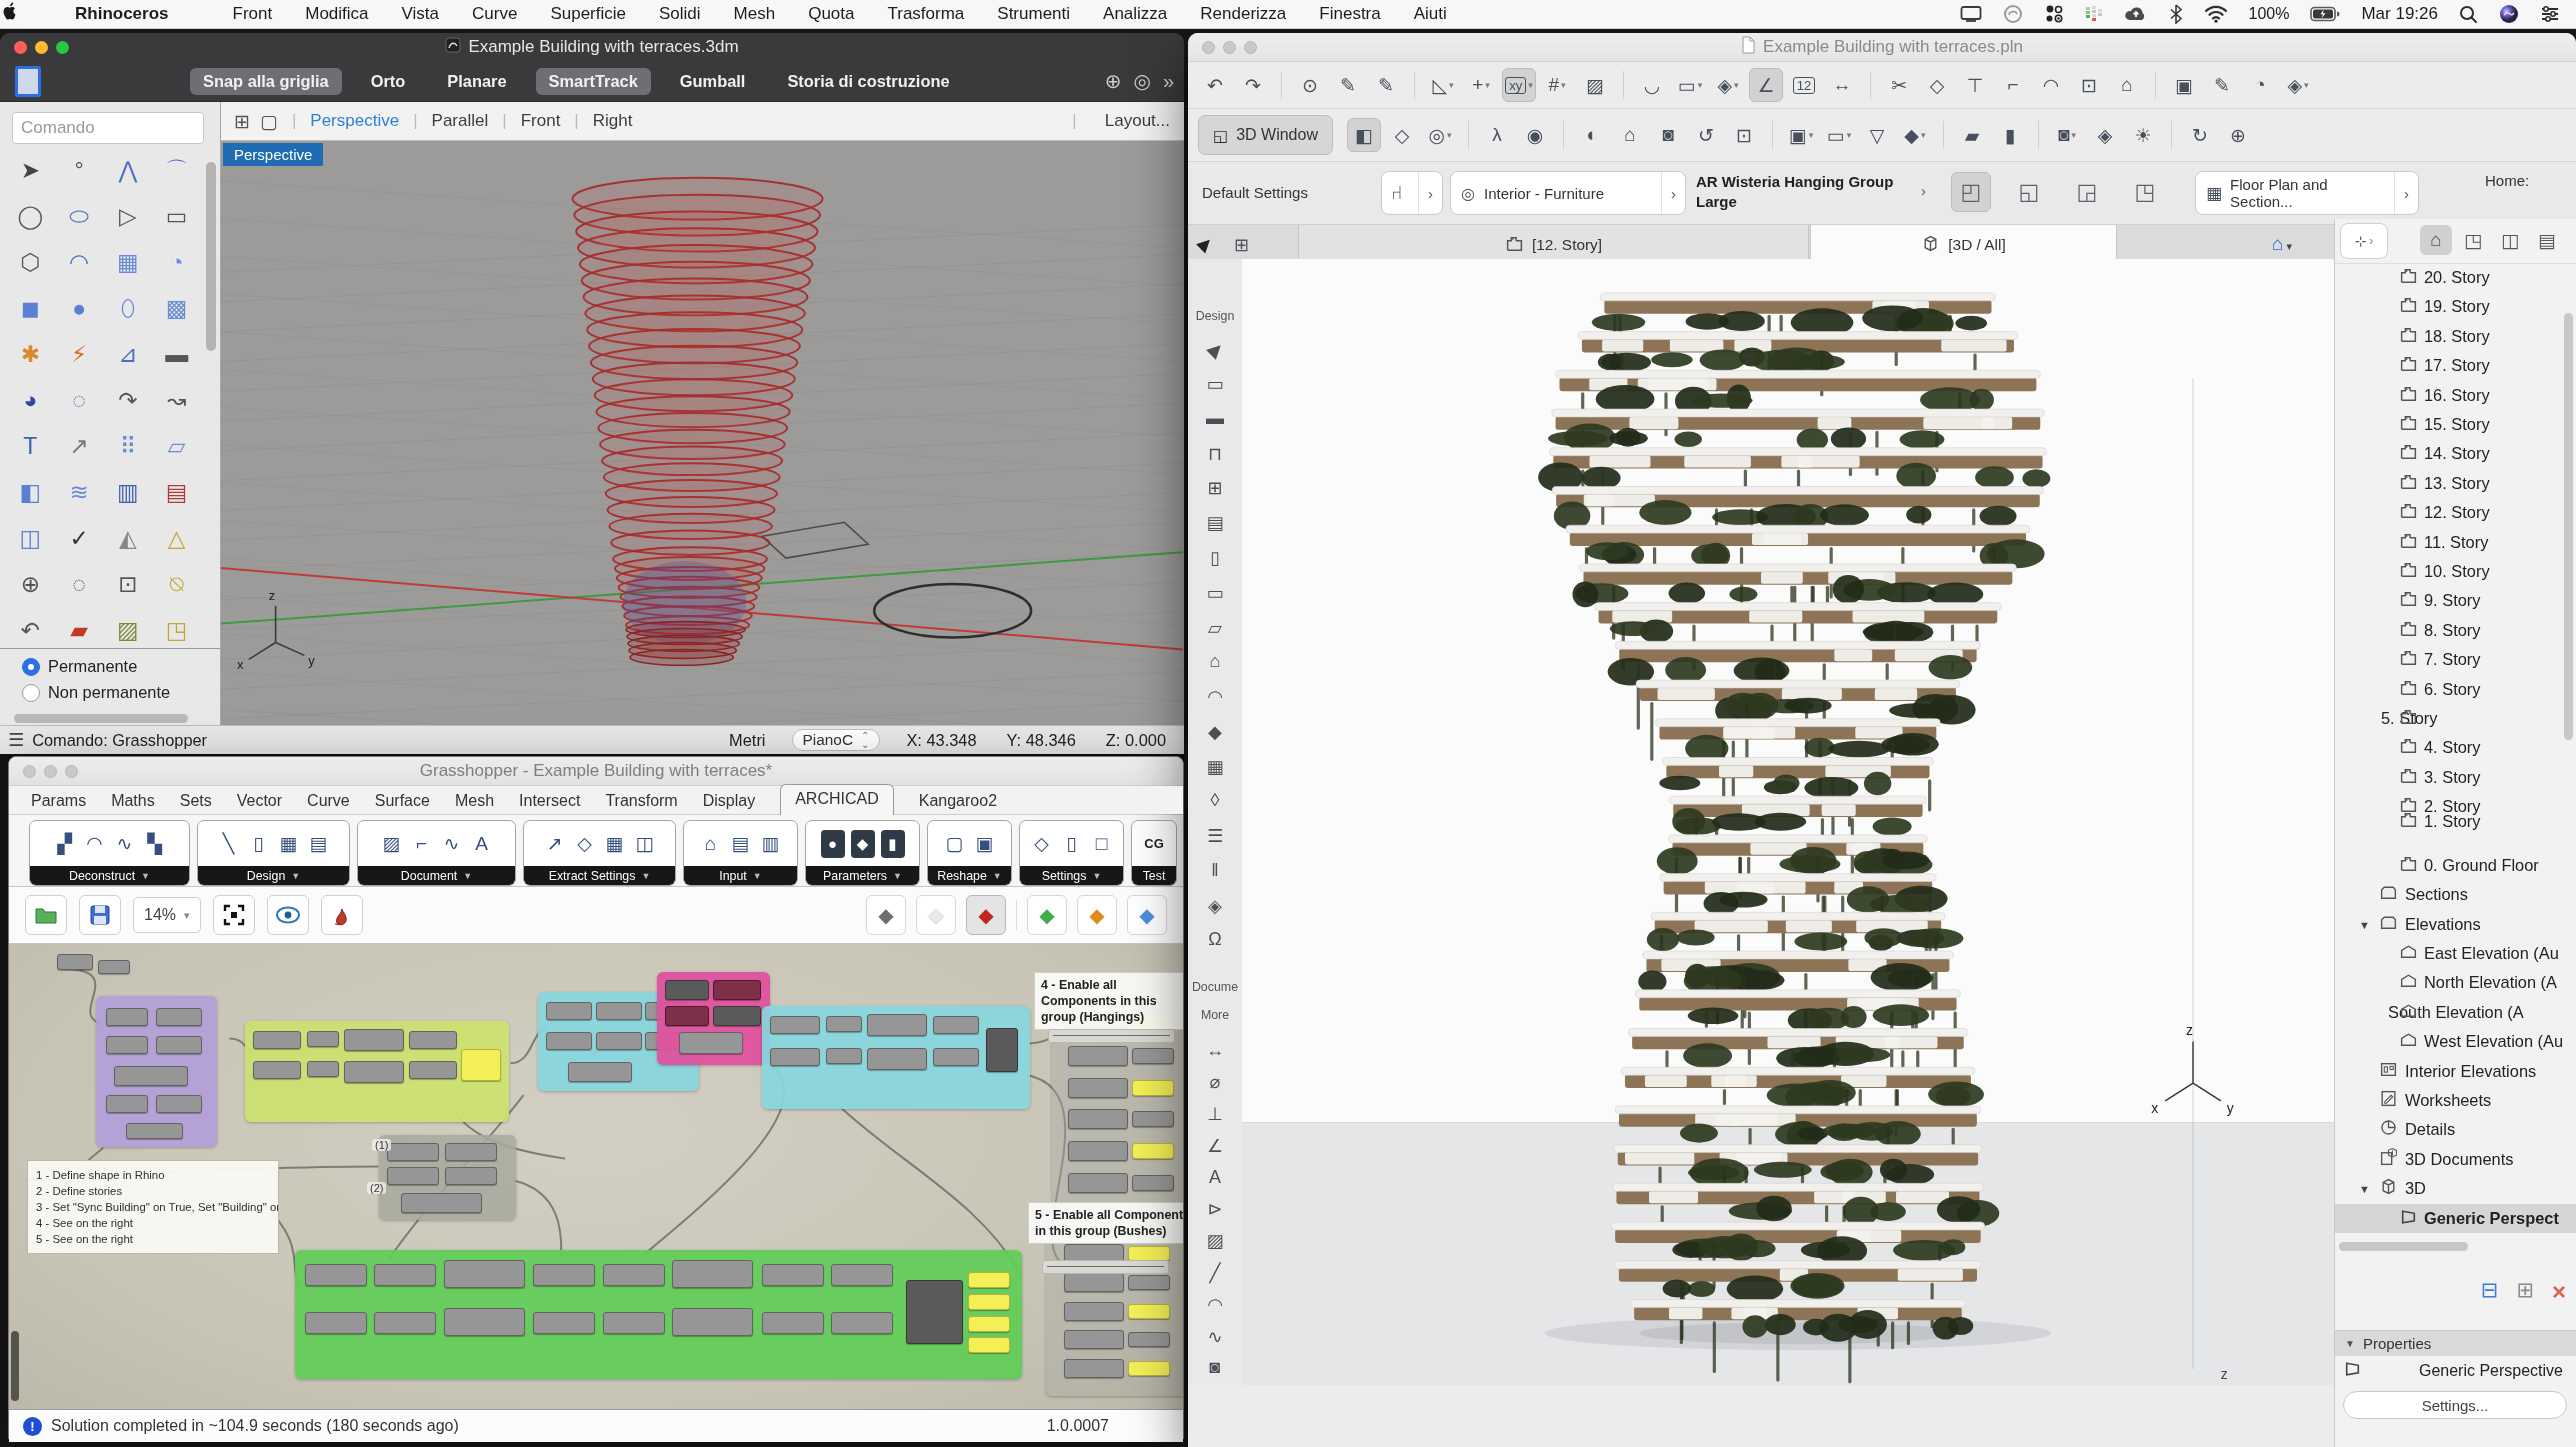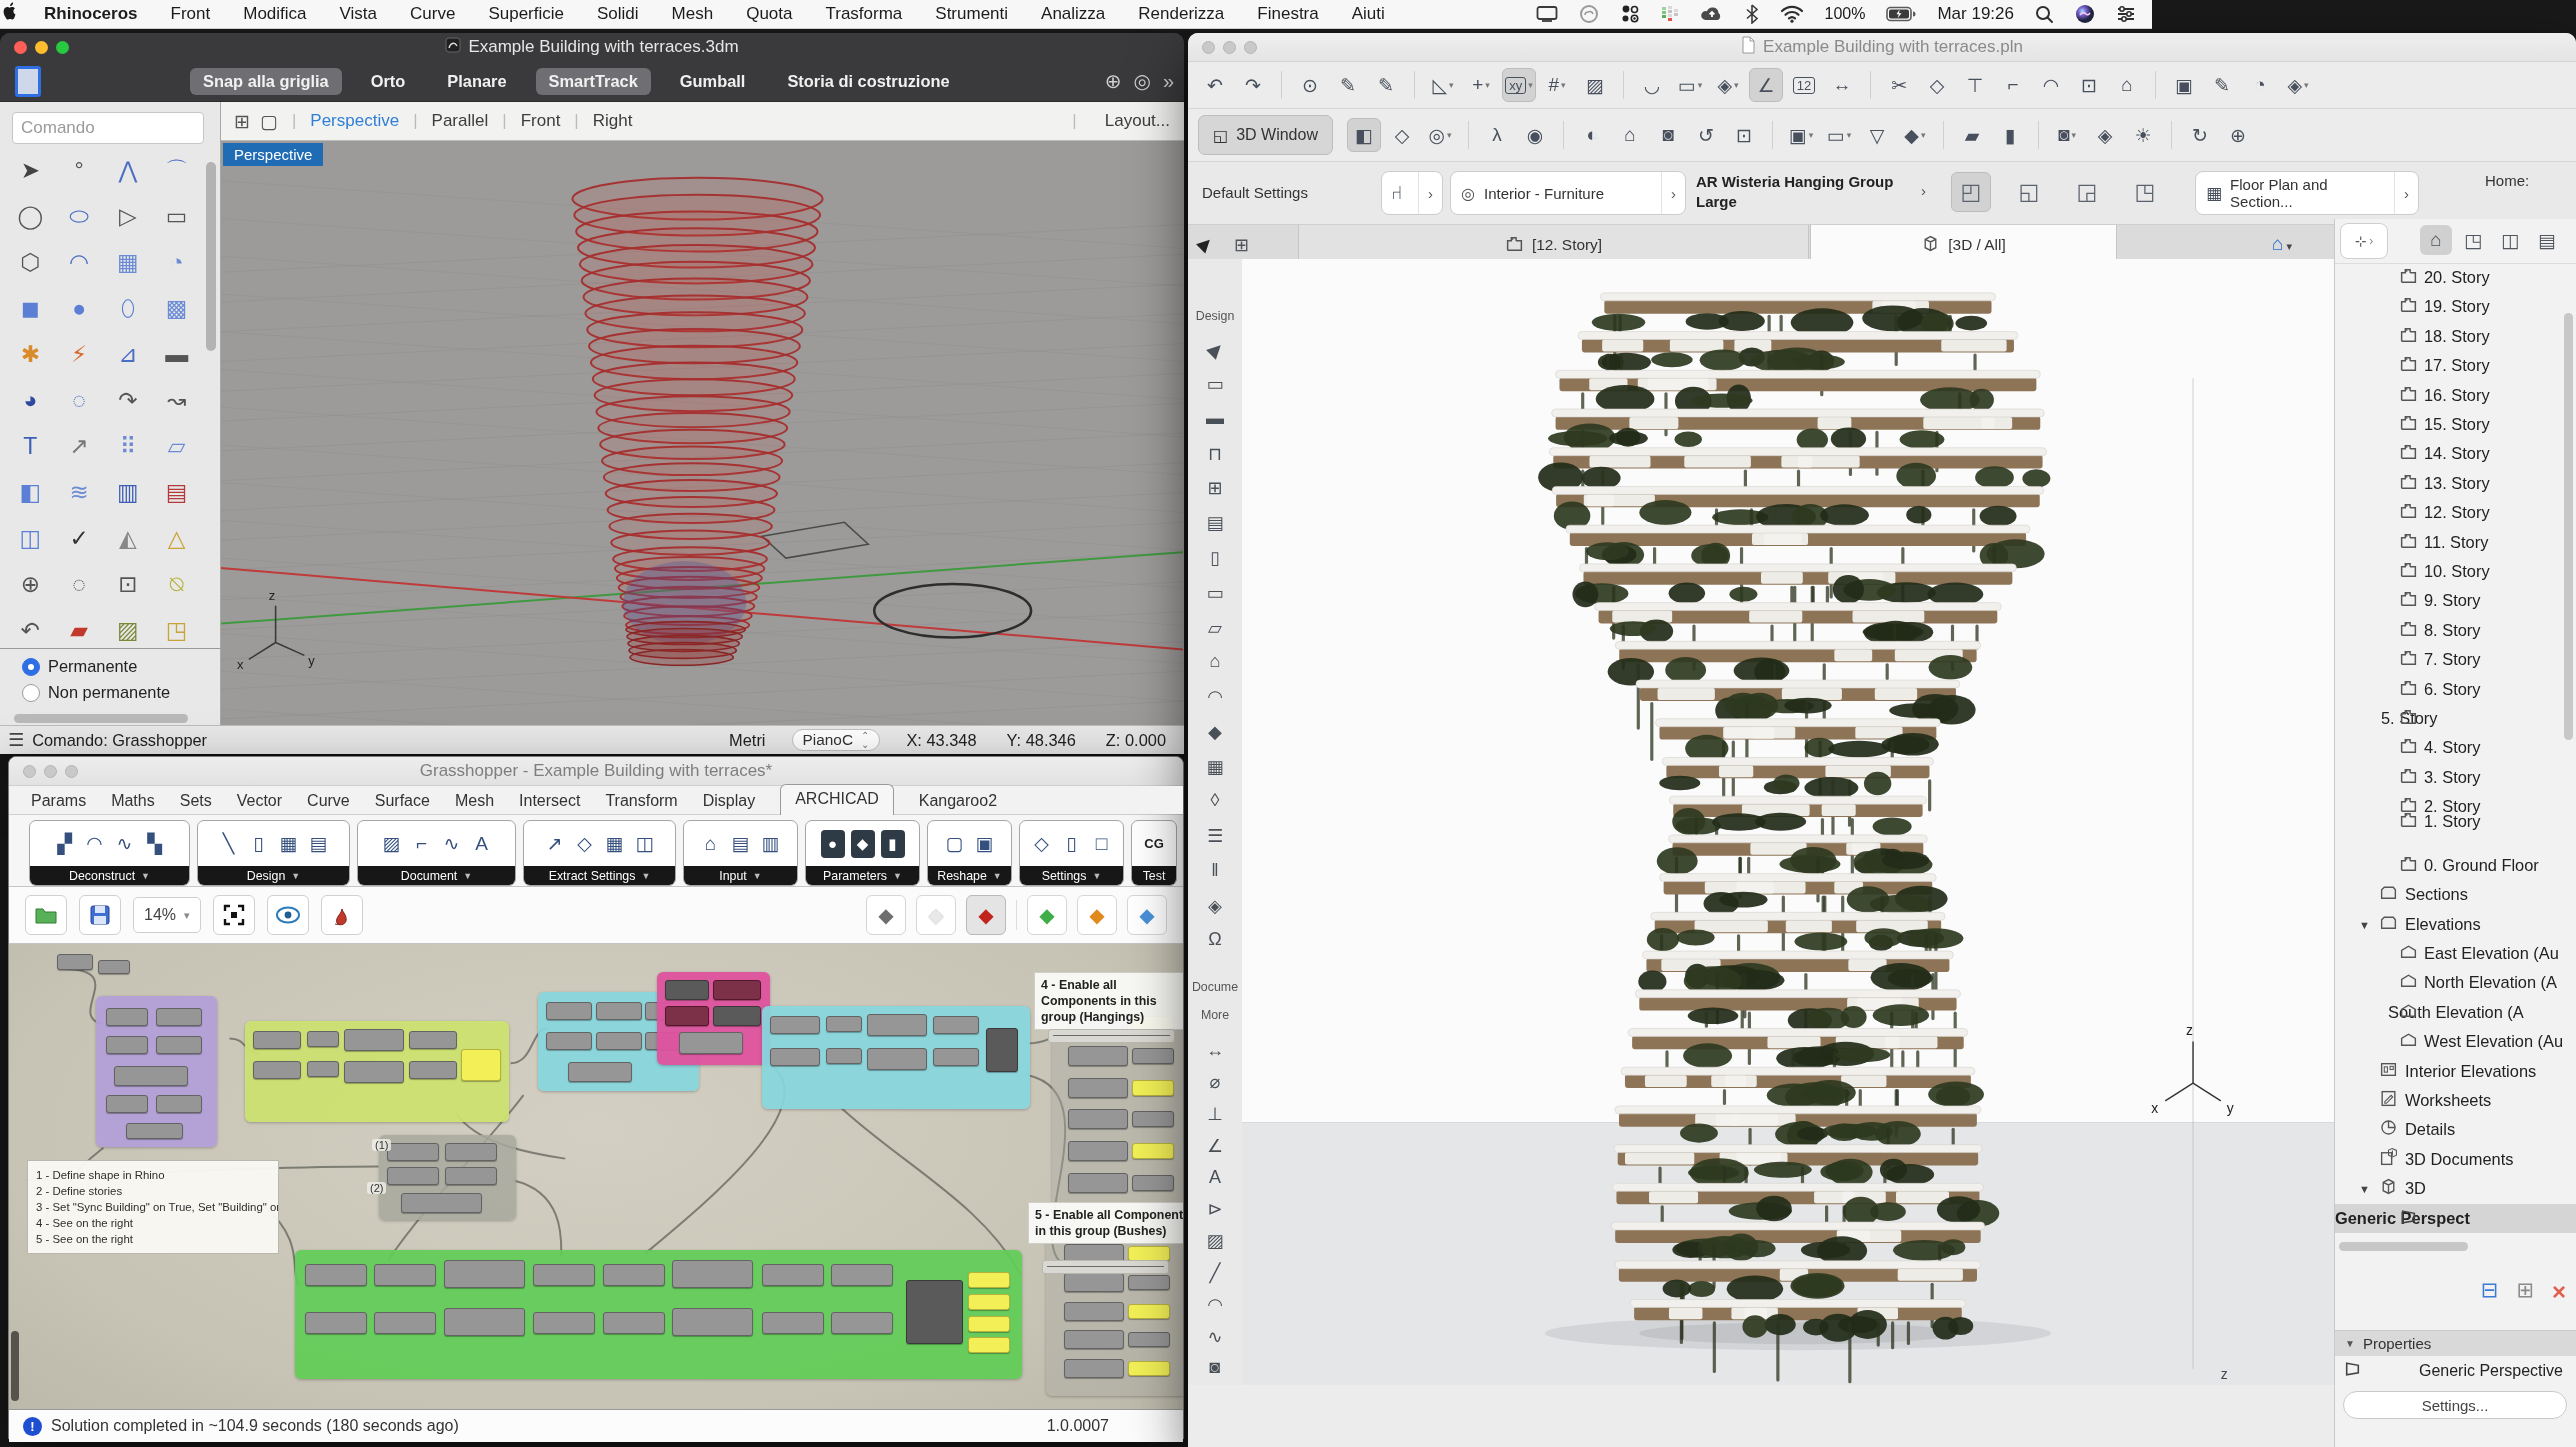--- a/index.html
+++ b/index.html
@@ -7,22 +7,22 @@
     font-family:"Liberation Sans","DejaVu Sans",sans-serif;-webkit-font-smoothing:antialiased;}
   .abs{position:absolute;}
   .win{position:absolute;border-radius:10px 10px 0 0;box-shadow:0 22px 55px rgba(0,0,0,.55);}
   .titlebar{position:relative;height:28px;display:flex;align-items:center;border-radius:10px 10px 0 0;}
   .lights{display:flex;gap:8px;margin-left:14px;}
   .l{width:13px;height:13px;border-radius:50%;display:inline-block;}
   .l.r{background:#ff5f57}.l.y{background:#febc2e}.l.g{background:#28c840}
   .l.off{background:#c9c9c9;border:1px solid #b5b5b5;box-sizing:border-box;}
   .title-c{position:absolute;left:0;right:0;text-align:center;font-size:17px;display:flex;justify-content:center;align-items:center;gap:7px;}
   
-  #menubar{position:absolute;left:0;top:0;width:2152px;height:28px;background:#f7f7f7;border-bottom:1px solid #cfcfcf;
-    display:flex;align-items:center;font-size:17px;color:#1c1c1c;z-index:50;}
+  #menubar{position:absolute;left:0;top:0;width:2576px;height:28px;background:#f7f7f7;border-bottom:1px solid #cfcfcf;
+    display:flex;align-items:center;font-size:17px;color:#1c1c1c;z-index:50;gap:31px;}
   #menu-items{display:flex;gap:33px;margin-left:33px;}
   .mb-app{font-weight:bold;margin-left:26px;}
   #menu-status{margin-left:auto;display:flex;align-items:center;gap:21px;padding-right:16px;}
   #menu-status svg{display:block}
   
   #rhino{left:0;top:33px;width:1184px;height:718px;background:#3a393b;}
   #rhino .titlebar{background:#3a393b;color:#e6e6e6;}
   #rhino-toolbar{position:relative;height:40px;background:#3a393b;display:flex;align-items:center;border-bottom:1px solid #2c2c2d;}
   #rhino-toggles{display:flex;gap:16px;margin-left:149px;align-items:center;}
   .tt{color:#f1f1f1;font-size:16.4px;font-weight:bold;padding:4px 13px;border-radius:6px;white-space:nowrap;}
@@ -1755,21 +1755,21 @@
               <span class="exp" style="left: 24px;">▼</span>
               <span class="ticn" style="left: 44px;"><svg width="19" height="19" viewBox="0 0 18 18">
                   <path d="M4 5 l5-2.5 5 2.5 v8 l-5 2.5 -5-2.5 z M4 5 l5 2.5 5-2.5 M9 7.5 v8" fill="none" stroke="#555" stroke-width="1.3"></path>
                 </svg></span>
               <span style="margin-left: 70px; white-space: nowrap;">3D</span>
             </div>
             <div class="trow selected" style="top: 941px;">
               <span class="ticn" style="left: 64px;"><svg width="19" height="19" viewBox="0 0 18 18">
                   <path d="M3.5 4 l11 2 v7 l-11 2 z" fill="none" stroke="#444" stroke-width="1.5"></path>
                 </svg></span>
-              <span style="white-space: nowrap;">Generic Perspect</span>
+              <span style="margin-left: 89px; white-space: nowrap;">Generic Perspect</span>
             </div>
           </div>
         <div id="nav-vscroll"></div>
         <div id="nav-hscroll"></div>
         <div id="nav-btns">
             <span style="color: rgb(58, 123, 213);">⊟</span>
             <span style="color: rgb(138, 138, 138);">⊞</span>
             <span style="color: rgb(224, 96, 79); font-size: 24px; font-weight: bold;">×</span>
           </div>
         <div id="nav-props-hd">

